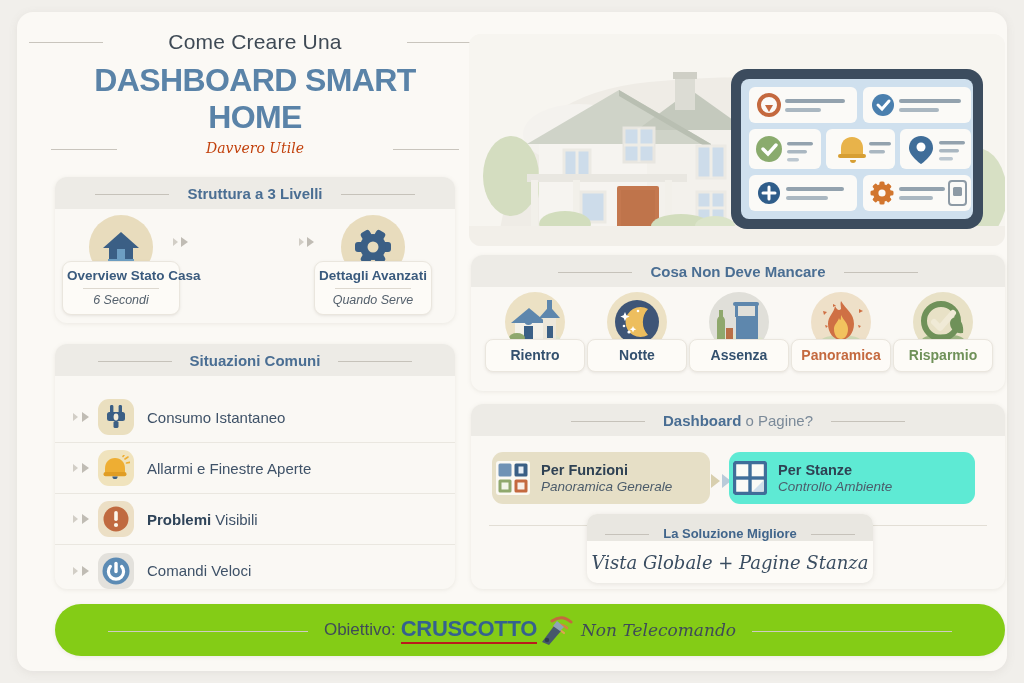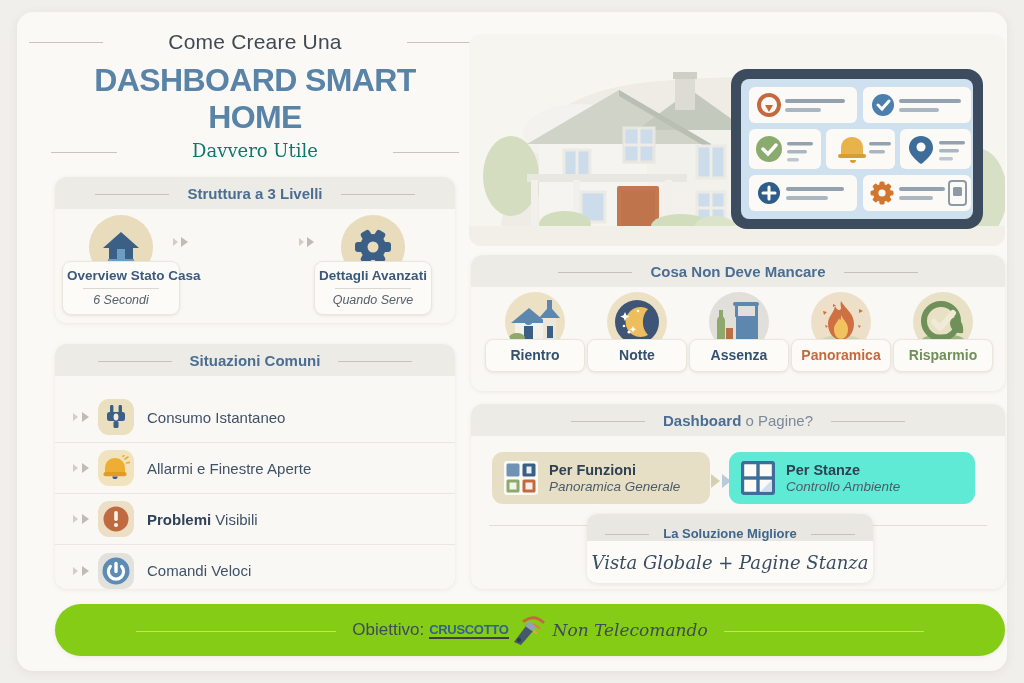--- a/index.html
+++ b/index.html
@@ -35,21 +35,21 @@
   }
   .kicker::before { left: -16px; }
   .kicker::after  { right: -16px; }
   .bigtitle {
     font-size: 32px; font-weight: bold; color: #5a83a8;
     letter-spacing: -0.6px; margin-top: 8px;
     font-family: "Liberation Sans Narrow", "Liberation Sans", sans-serif;
     transform: scaleX(1.0);
   }
   .subtitle {
-    font-size: 18px; color: #0f766e; 
+    font-size: 14px; color: #c2410c; font-style: italic;
     font-family: "DejaVu Serif", serif; margin-top: 4px;
     position: relative; display: block;
   }
   .subtitle::before, .subtitle::after {
     content: ""; position: absolute; top: 55%;
     width: 66px; height: 1px; background: #c9c5bd;
   }
   .subtitle::before { left: 6px; }
   .subtitle::after  { right: 6px; }
 
@@ -150,21 +150,21 @@
     text-align: center; padding: 6px 2px 7px;
     box-shadow: 0 1px 3px rgba(130,122,110,.15);
   }
   .must-name { font-size: 14px; font-weight: bold; white-space: nowrap; }
 
   
   #p-choice { left: 454px; top: 392px; width: 534px; height: 185px; }
   .choice-body { position: relative; height: 153px; }
   .opt {
     position: absolute; top: 16px; height: 52px;
-    border-radius: 11px; display: flex; align-items: center; padding-left: 12px;
+    border-radius: 11px; display: flex; align-items: center; padding-left: 4px;
   }
   .opt.left  { left: 21px;  width: 218px; background: #e6dfc6; }
   .opt.right { left: 258px; width: 246px; background: #5eead4; }
   .opt-icon { width: 34px; height: 34px; margin-right: 11px; flex: 0 0 34px; }
   .opt-title { font-size: 14.5px; font-weight: bold; color: #2f4254; }
   .opt-sub { font-size: 13.5px; font-style: italic; color: #4c5c6b; margin-top: 1px; }
   .opt-arrows { position: absolute; left: 240px; top: 38px; display: flex; gap: 2px; align-items: center; }
   .arrow-chev {
     width: 0; height: 0; border-left: 9px solid #d8cfae;
     border-top: 7px solid transparent; border-bottom: 7px solid transparent;
@@ -206,22 +206,22 @@
     box-shadow: 0 1px 4px rgba(130,122,110,.12);
   }
   .foot-inner { position: relative; display: flex; align-items: center; gap: 5px; }
   .foot-inner::before, .foot-inner::after {
     content: ""; position: absolute; top: 52%; width: 200px; height: 1px; background: #cfcbc3;
   }
   .foot-inner::before { left: -216px; }
   .foot-inner::after  { right: -216px; }
   .foot-pre { font-size: 17px; color: #3f4b58; font-weight: normal; }
   .foot-key {
-    font-size: 13px; font-weight: bold; color: #35618f;
-    border-bottom: 2px solid #404040; letter-spacing: -.3px;
+    font-size: 22px; font-weight: bold; color: #35618f;
+    border-bottom: 2px solid #b91c1c; letter-spacing: -.3px;
     font-family: "Liberation Sans Narrow","Liberation Sans", sans-serif;
   }
   .foot-post { font-size: 17px; color: #3f4b58; font-style: italic; font-family: "DejaVu Serif", serif; }
   .torch-wrap { position: relative; width: 34px; height: 30px; margin: 0 2px 0 -2px; }
 </style>
 </head>
 <body>
 
 <div class="stage">
 <div class="poster">

